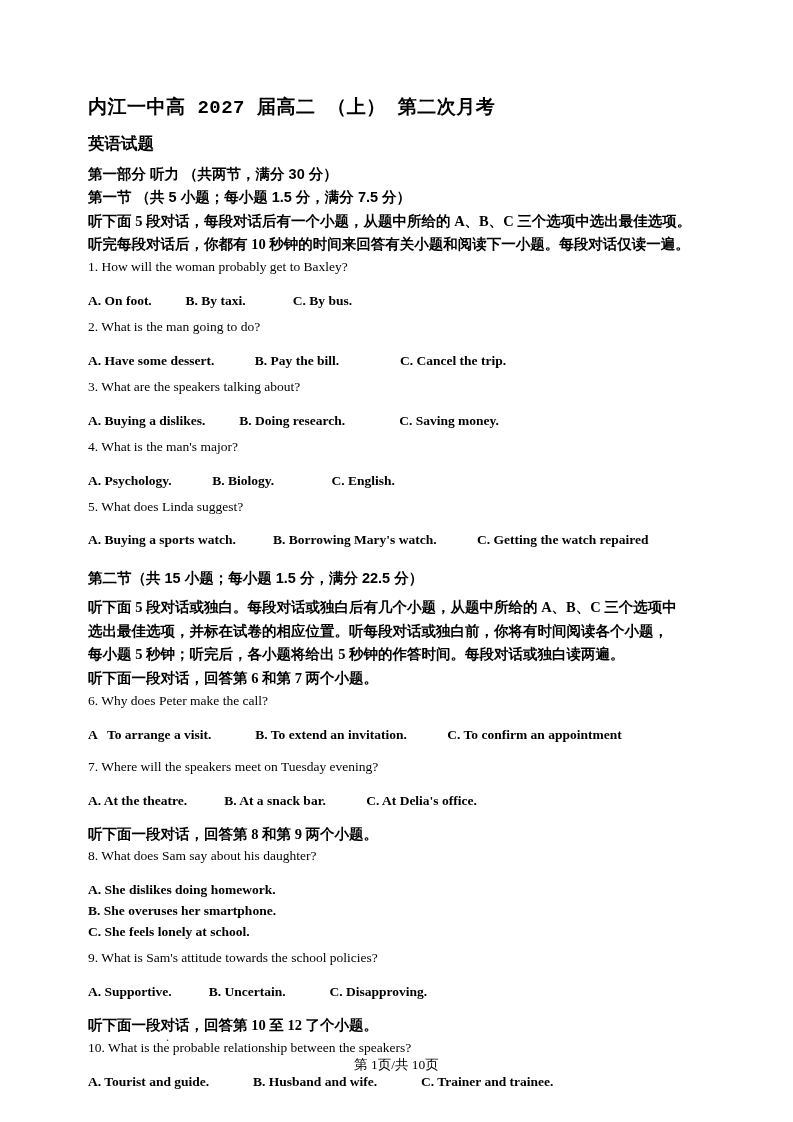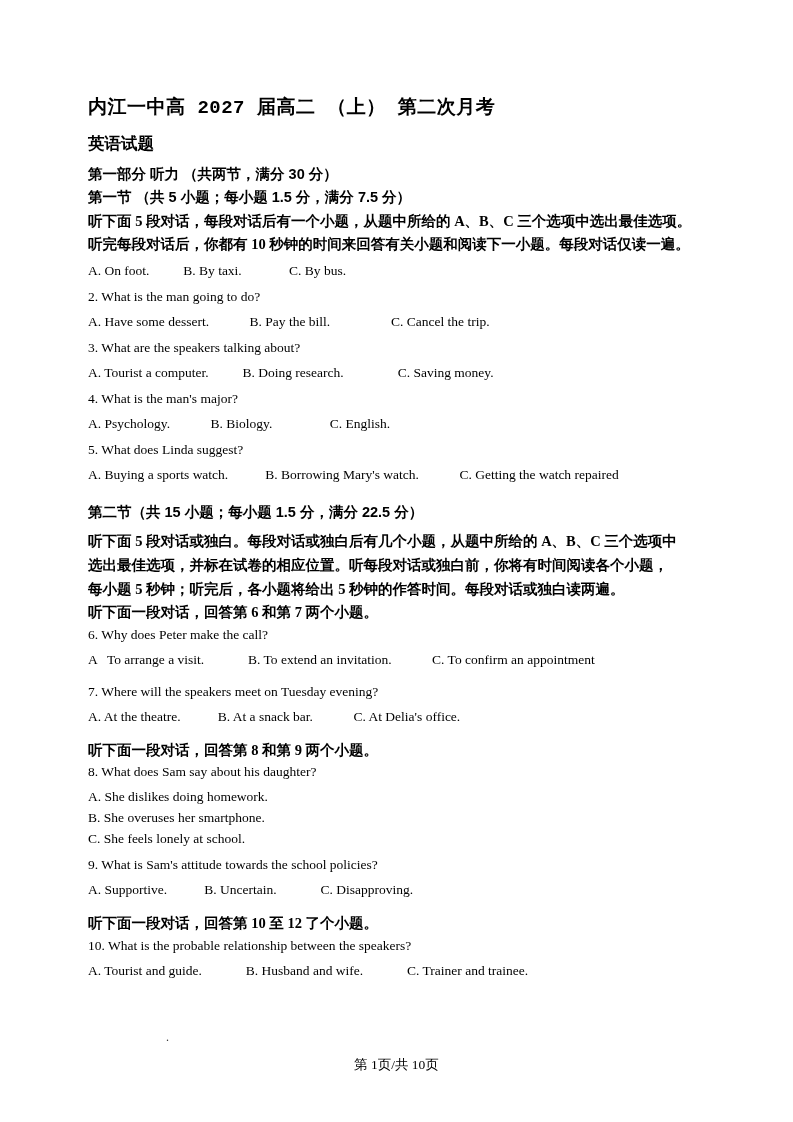--- a/index.html
+++ b/index.html
@@ -58,22 +58,23 @@
     font-family: "Liberation Serif", serif;
     font-size: 13.5px;
     line-height: 1.55;
     margin: 0;
     padding: 0;
   }
   .q {
     margin-top: 5px;
   }
   .opts {
-    margin-top: 4px;
+    margin-top: 13px;
     white-space: pre;
+    font-weight: bold;
   }
   .gap-sm { height: 5px; }
   .gap-md { height: 11px; }
   .gap-lg { height: 16px; }
   .footer {
     position: absolute;
     left: 0;
     right: 0;
     bottom: 48px;
     text-align: center;
@@ -94,27 +95,28 @@
 <div class="page">
 
   <div class="title-main">内江一中高 2027 届高二 （上） 第二次月考</div>
   <div class="title-sub">英语试题</div>
 
   <div class="cn-head">第一部分 听力 （共两节，满分 30 分）</div>
   <div class="cn-head">第一节 （共 5 小题；每小题 1.5 分，满分 7.5 分）</div>
   <div class="cn-para">听下面 5 段对话，每段对话后有一个小题，从题中所给的 A、B、C 三个选项中选出最佳选项。</div>
   <div class="cn-para">听完每段对话后，你都有 10 秒钟的时间来回答有关小题和阅读下一小题。每段对话仅读一遍。</div>
 
+  <div class="en">1. How will the woman probably get to Baxley?</div>
   <div class="en opts">A. On foot.          B. By taxi.              C. By bus.</div>
 
   <div class="en q">2. What is the man going to do?</div>
   <div class="en opts">A. Have some dessert.            B. Pay the bill.                  C. Cancel the trip.</div>
 
   <div class="en q">3. What are the speakers talking about?</div>
-  <div class="en opts">A. Tourist a computer.          B. Doing research.                C. Saving money.</div>
+  <div class="en opts">A. Buying a dislikes.          B. Doing research.                C. Saving money.</div>
 
   <div class="en q">4. What is the man's major?</div>
   <div class="en opts">A. Psychology.            B. Biology.                 C. English.</div>
 
   <div class="en q">5. What does Linda suggest?</div>
   <div class="en opts">A. Buying a sports watch.           B. Borrowing Mary's watch.            C. Getting the watch repaired</div>
 
   <div class="gap-lg"></div>
 
   <div class="cn-head">第二节（共 15 小题；每小题 1.5 分，满分 22.5 分）</div>

